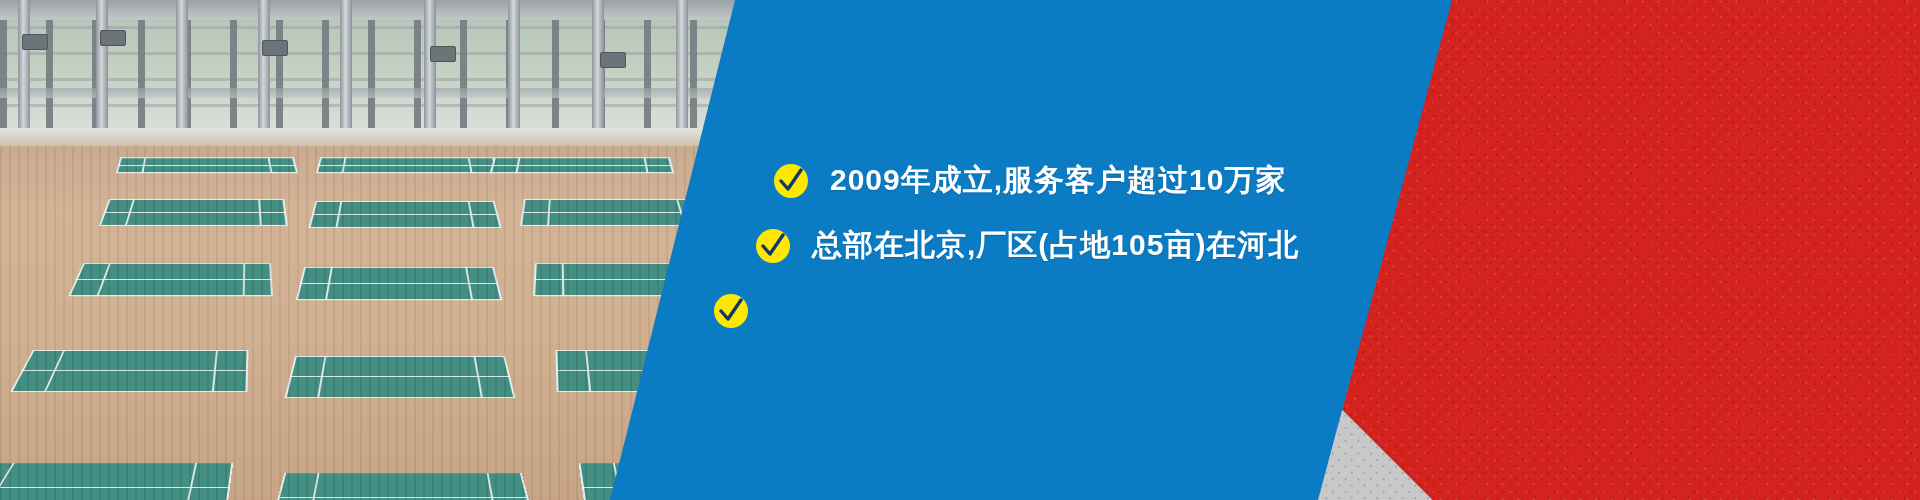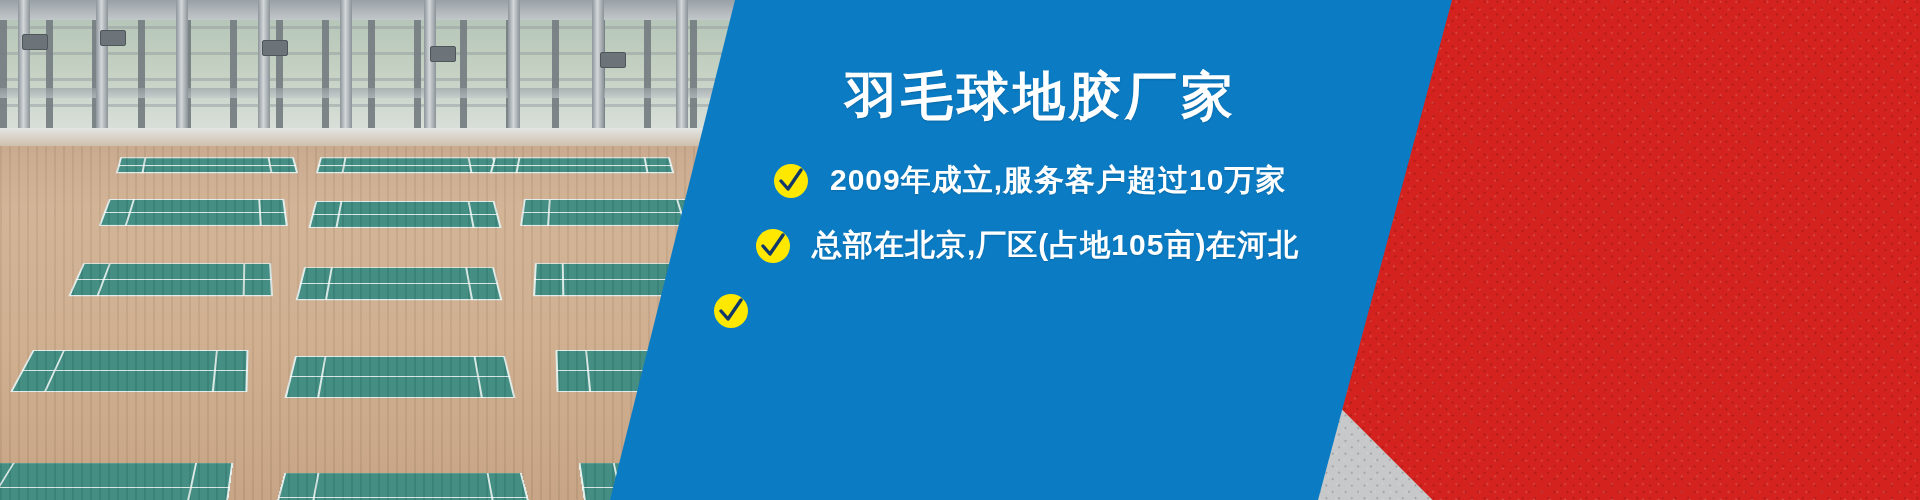--- a/index.html
+++ b/index.html
@@ -238,21 +238,20 @@
     <div class="chev chev-wood" style="left:-420px;background:#e9c893"></div>
     <div class="chev chev-tex" style="left:-300px;background:#d52420"></div>
     <div class="chev chev-tex" style="left:-180px;background:#22b07a"></div>
     <div class="chev chev-tex" style="left:-60px; background:#c6c8ca"></div>
     <div class="chev chev-tex" style="left:60px;  background:#d4231f"></div>
   </div>
 
   <div class="blue-panel"></div>
 
   <div class="content">
-    <div class="headline">羽毛球地胶厂家</div>
 
     <div class="bullets">
 
       <div class="bullet" style="padding-left:770px">
         <span class="tick">
           <svg width="24" height="26" viewBox="0 0 24 26" aria-hidden="true">
             <path d="M2 13 L9 21 L22 2" fill="none" stroke="#10386b" stroke-width="3.4" stroke-linecap="round" stroke-linejoin="round"></path>
           </svg>
         </span>
         <span class="text">2009年成立,服务客户超过10万家</span>

